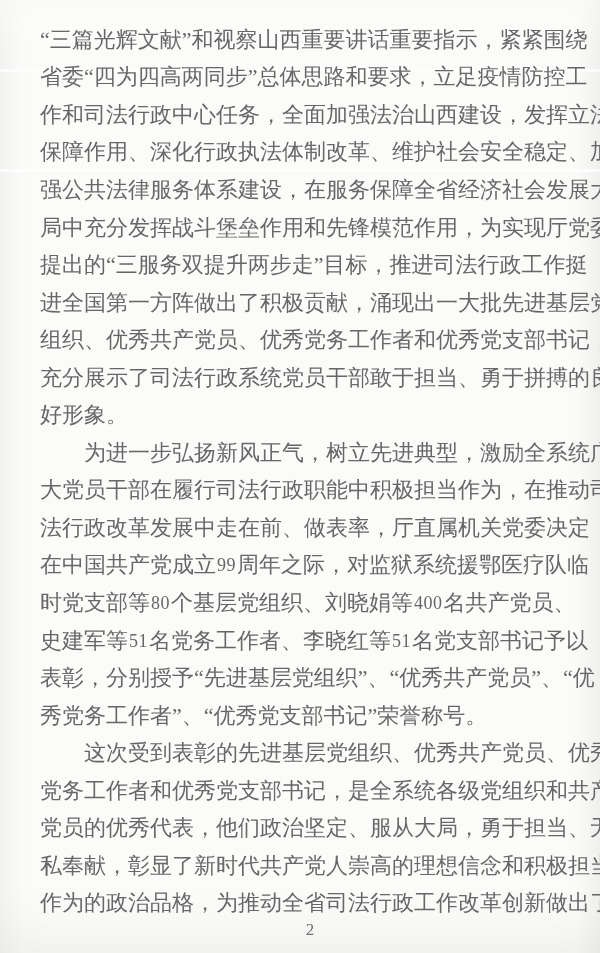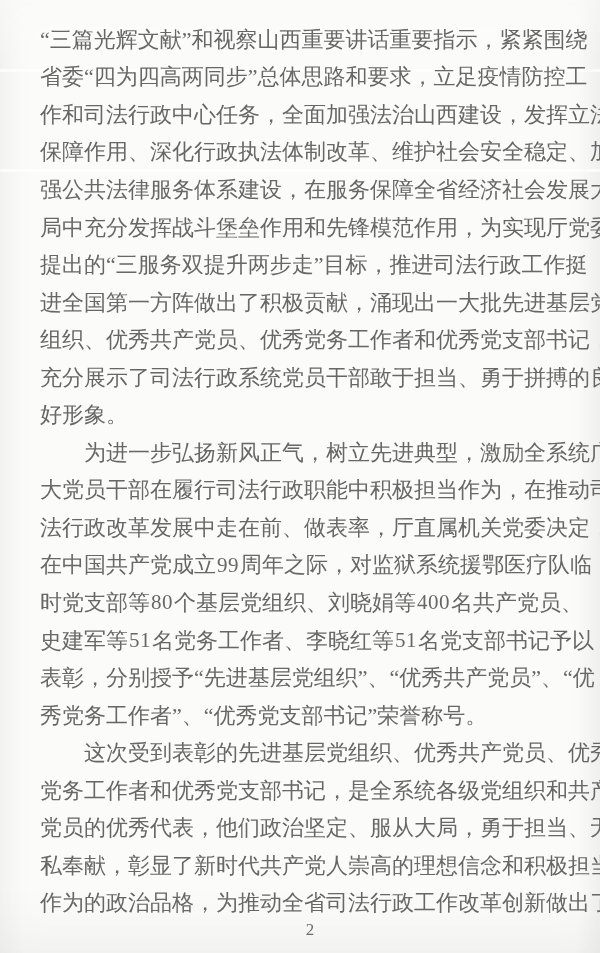--- a/index.html
+++ b/index.html
@@ -41,21 +41,21 @@
     height: 37.55px;
     display: flex;
     align-items: center;
     font-size: 22px;
     line-height: 1;
     white-space: pre;
   }
   .tline.just { justify-content: space-between; }
   .tline span { display: block; }
   .tline .num {
-    font-size: 21px;
+    font-size: 18px;
     letter-spacing: 0.5px;
     padding: 0 1px;
   }
 
   .footer {
     position: absolute;
     left: 0; right: 0;
     top: 915px;
     height: 30px;
     display: flex;

